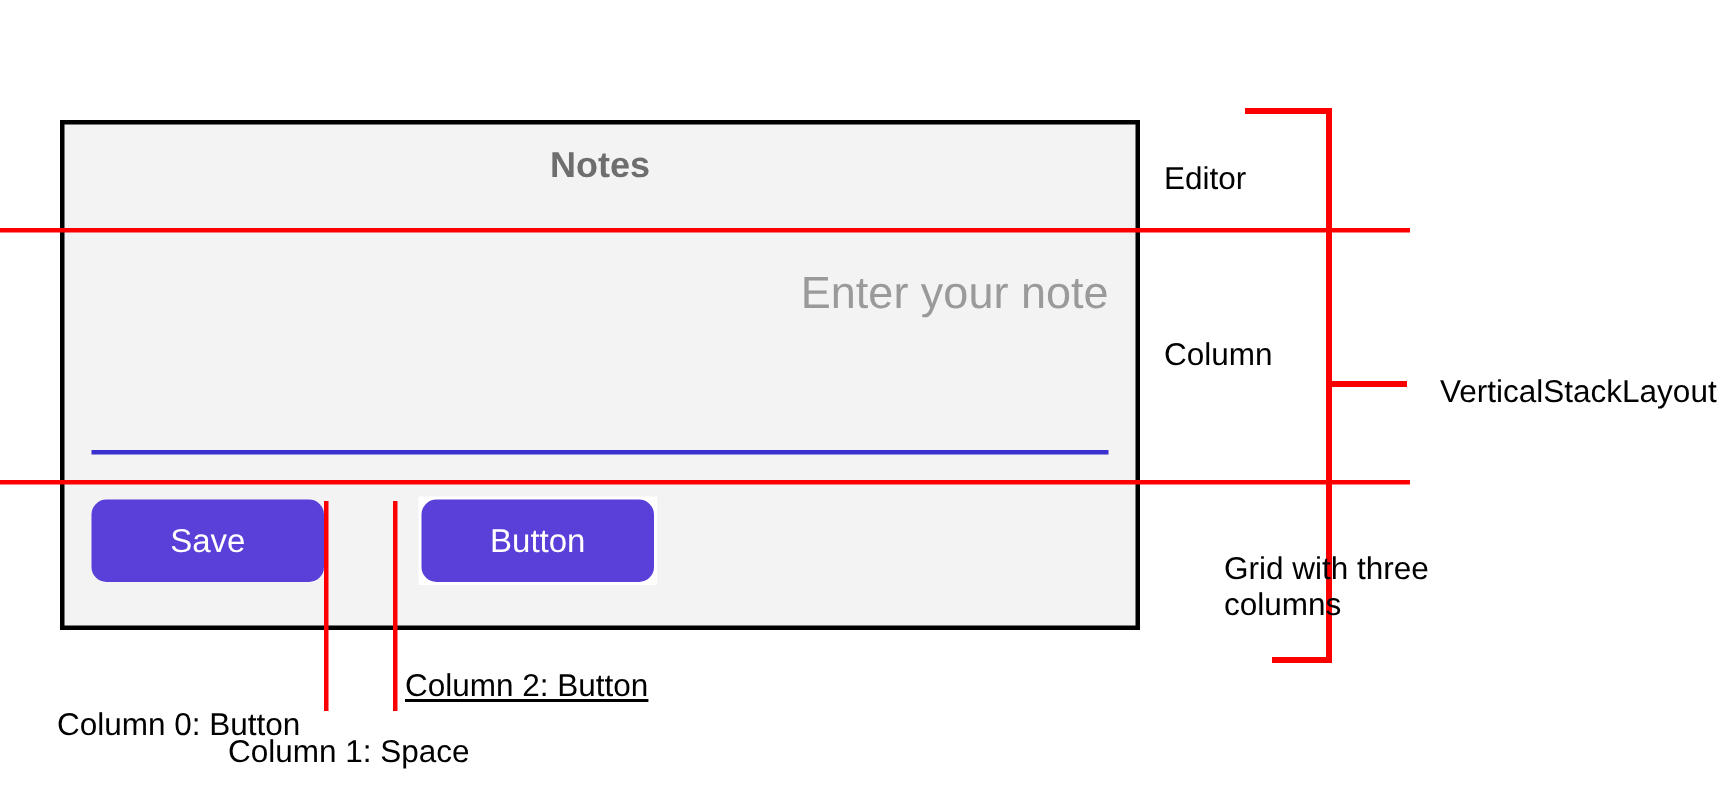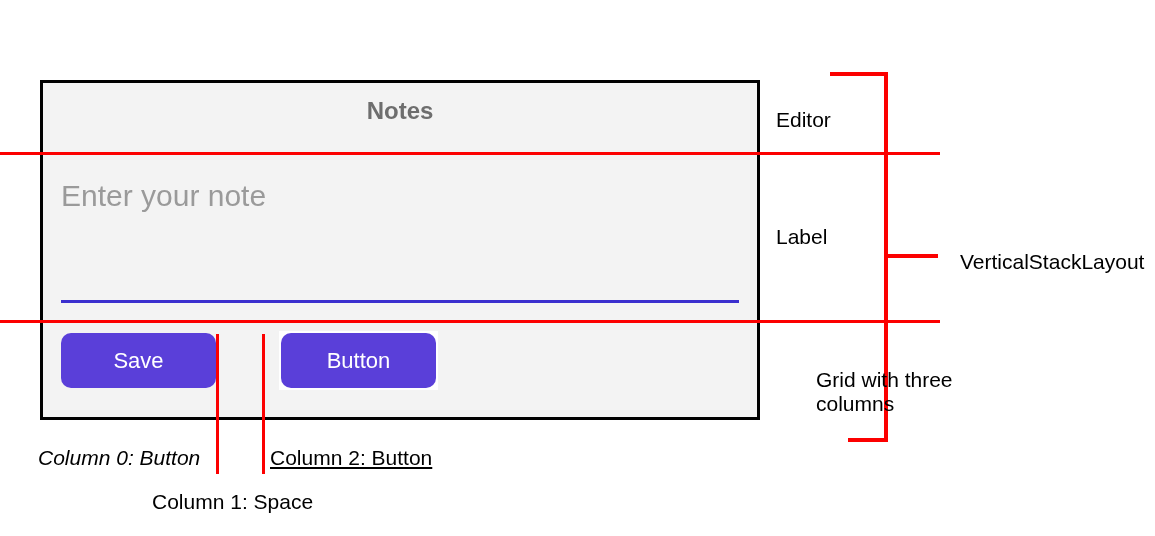--- a/index.html
+++ b/index.html
@@ -29,20 +29,21 @@
     }
     .title-text {
       font-size: 24px;
       font-weight: 600;
       color: #6e6e6e;
     }
     .editor-area {
       position: relative;
       padding: 40px 18px 18px 18px;
       height: 180px;
+      text-align: right;
     }
     .editor-placeholder {
       font-size: 30px;
       color: #9a9a9a;
       font-weight: 400;
     }
     .editor-underline {
       position: absolute;
       bottom: 16px;
       left: 18px;
@@ -113,21 +114,21 @@
       top: 334px;
       width: 3px;
       height: 140px;
     }
     
     
     .label-label { top: 108px; left: 776px; }
     .label-editor { top: 225px; left: 776px; }
     .label-grid { top: 368px; left: 816px; width: 166px; }
     .label-vsl { top: 250px; left: 960px; font-size: 21px; }
-    .label-col0 { top: 446px; left: 38px; font-style: italic; }
+    .label-col0 { top: 472px; left: 38px; }
     .label-col2 { top: 446px; left: 270px; text-decoration: underline; }
     .label-col1 { top: 490px; left: 152px; }
     
     
     .br-top-h { top: 72px; left: 830px; width: 56px; height: 4px; }
     .br-bot-h { top: 438px; left: 848px; width: 38px; height: 4px; }
     .br-vert { top: 72px; left: 884px; width: 4px; height: 370px; }
     .br-tick { top: 254px; left: 884px; width: 54px; height: 4px; }
   </style>
 </head>
@@ -154,18 +155,18 @@
 <div class="red-line hline2"></div>
 <div class="red-line vline1"></div>
 <div class="red-line vline2"></div>
 
 <div class="red-line br-top-h"></div>
 <div class="red-line br-bot-h"></div>
 <div class="red-line br-vert"></div>
 <div class="red-line br-tick"></div>
 
 <div class="annotation label-label">Editor</div>
-<div class="annotation label-editor">Label</div>
+<div class="annotation label-editor">Column</div>
 <div class="annotation label-grid">Grid with three columns</div>
 <div class="annotation label-vsl">VerticalStackLayout</div>
 <div class="annotation label-col0">Column 0: Button</div>
 <div class="annotation label-col2">Column 2: Button</div>
 <div class="annotation label-col1">Column 1: Space</div>
 
 </body></html>

